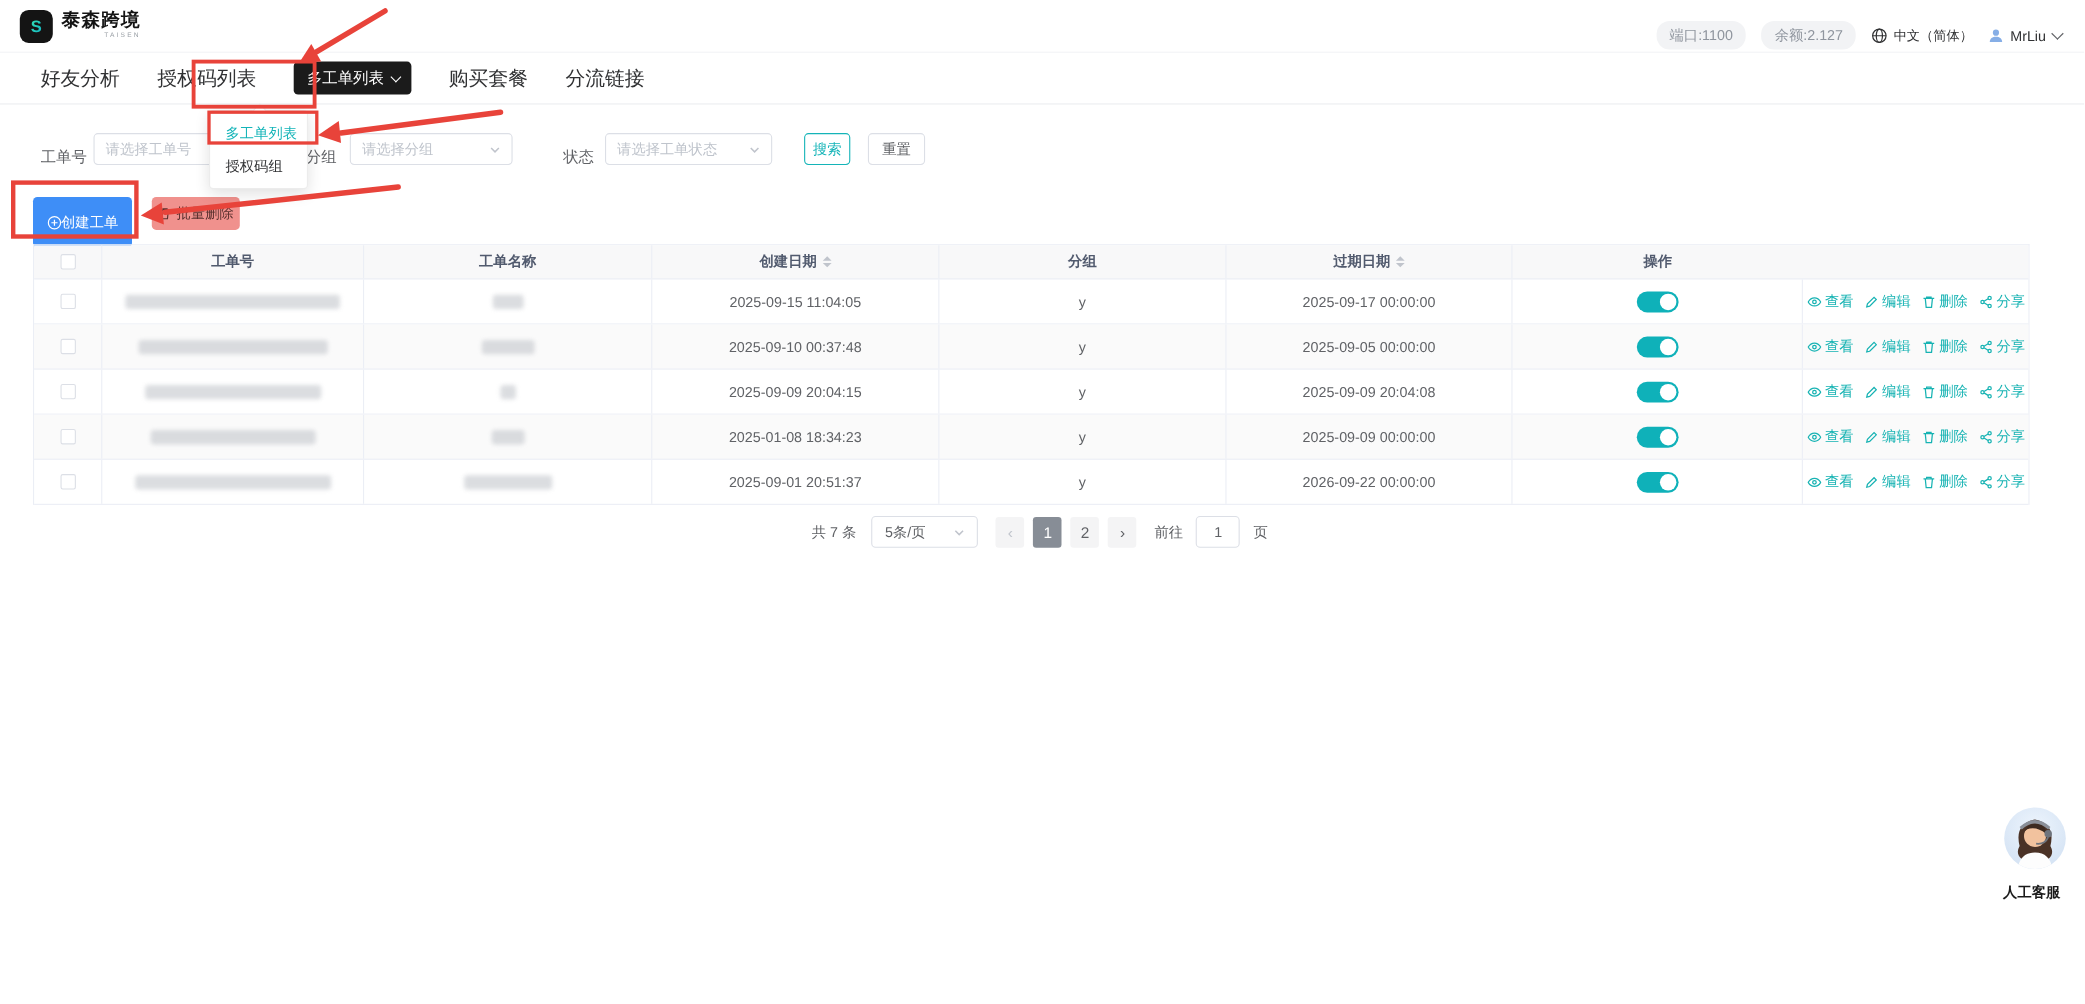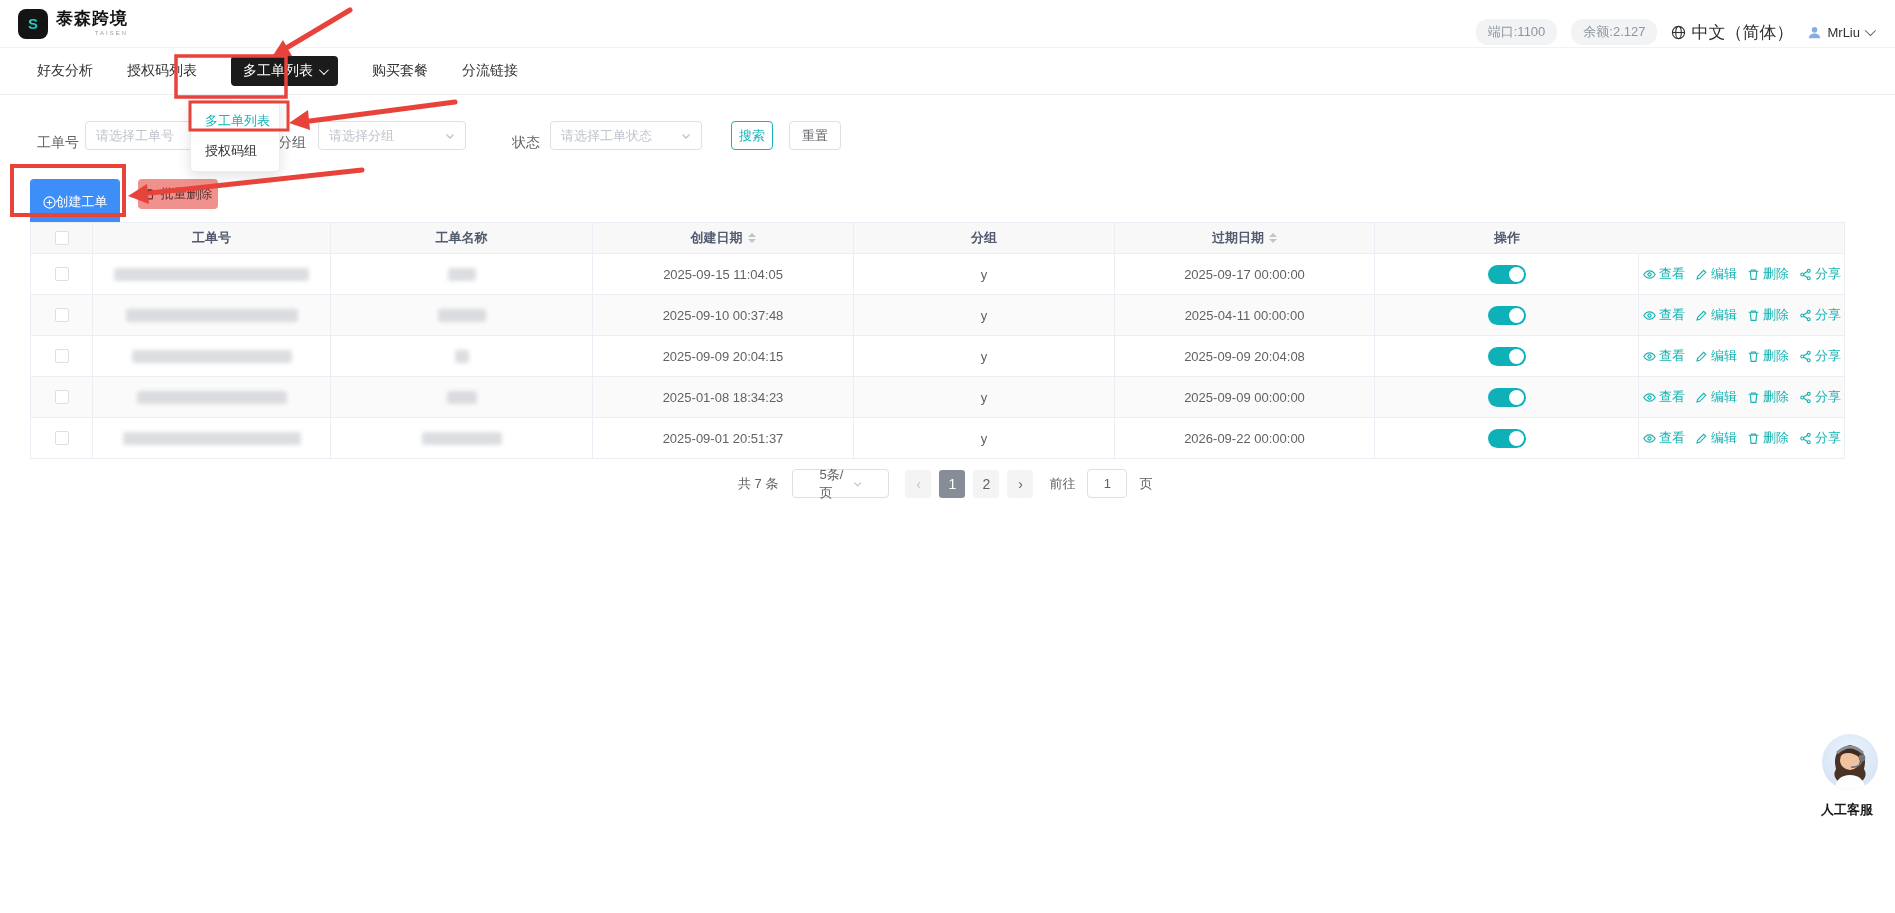--- a/index.html
+++ b/index.html
@@ -9,27 +9,27 @@
 
   
   .hdr { position:absolute; top:0; left:0; width:100%; height:48px; background:#fff; border-bottom:1px solid #f0f2f5; }
   .logo-wrap { position:absolute; left:18px; top:9px; display:flex; align-items:flex-start; gap:8px; }
   .logo-sq { width:30px; height:30px; background:#141414; border-radius:8px; display:flex; align-items:center; justify-content:center; }
   .brand-block { display:flex; flex-direction:column; }
   .brand-name { font-size:17px; font-weight:bold; color:#141414; letter-spacing:1px; line-height:20px; }
   .brand-sub { font-size:6px; color:#9aa0a6; letter-spacing:2px; text-align:right; margin-top:1px; }
   .hdr-right { position:absolute; right:22px; top:0; height:64px; display:flex; align-items:center; gap:14px; }
   .pill { background:#f2f3f5; color:#8f959e; border-radius:12px; font-size:13px; padding:4px 12px; white-space:nowrap; }
-  .lang { display:flex; align-items:center; gap:5px; font-size:17px; color:#303133; white-space:nowrap; }
+  .lang { display:flex; align-items:center; gap:5px; font-size:12px; color:#303133; white-space:nowrap; }
   .user { display:flex; align-items:center; gap:5px; font-size:13px; color:#303133; white-space:nowrap; cursor:pointer; }
   .chev { width:8px; height:8px; border-right:1.5px solid #606266; border-bottom:1.5px solid #606266; transform:rotate(45deg) translateY(-2px); display:inline-block; }
 
   
   .nav { position:absolute; top:48px; left:0; width:100%; height:47px; background:#fff; border-bottom:1px solid #ebedf0; display:flex; align-items:center; }
-  .nav-item { font-size:14px; color:#303133; margin-right:34px; cursor:pointer; white-space:nowrap; }
+  .nav-item { font-size:18px; color:#303133; margin-right:34px; cursor:pointer; white-space:nowrap; }
   .nav-item.first { margin-left:37px; }
   .nav-pill { background:#1b1b1b; color:#fff; border-radius:4px; height:30px; display:flex; align-items:center; padding:0 12px; gap:6px; margin-right:34px; cursor:pointer; white-space:nowrap; font-size:14px; }
   .chev-w { width:7px; height:7px; border-right:1.5px solid #fff; border-bottom:1.5px solid #fff; transform:rotate(45deg) translateY(-2px); display:inline-block; }
 
   
   .dropdown { position:absolute; left:190px; top:100px; width:90px; background:#fff; border:1px solid #ececec; border-radius:4px; box-shadow:0 4px 14px rgba(0,0,0,.12); padding:5px 0; z-index:50; }
   .dropdown::before { content:""; position:absolute; top:-5px; left:40px; width:9px; height:9px; background:#fff; border-left:1px solid #ececec; border-top:1px solid #ececec; transform:rotate(45deg); }
   .dd-item { font-size:13px; padding:6px 14px; color:#303133; cursor:pointer; white-space:nowrap; }
   .dd-item.active { color:#14b4b8; }
 
@@ -62,21 +62,21 @@
   .sort .dn { border-top-color:#c0c4cc; }
   .blur { height:13px; border-radius:3px; background:#c8cbd0; opacity:.65; filter:blur(2px); }
   .toggle { width:38px; height:19px; background:#0fb1b9; border-radius:10px; position:relative; cursor:pointer; display:inline-block; }
   .toggle .knob { position:absolute; right:2px; top:2px; width:15px; height:15px; border-radius:50%; background:#fff; }
   .acts { display:flex; gap:10px; white-space:nowrap; }
   .alink { display:inline-flex; align-items:center; gap:3px; color:#17b3b3; cursor:pointer; font-size:13px; }
   .alink svg { stroke:#17b3b3; }
 
   
   .pager { position:absolute; left:738px; top:469px; height:29px; display:flex; align-items:center; gap:8px; font-size:13px; color:#606266; }
-  .psel { width:97px; height:29px; border:1px solid #dcdfe6; border-radius:4px; display:flex; align-items:center; justify-content:space-between; padding:0 26px; cursor:pointer; margin-left:6px; margin-right:8px; }
+  .psel { width:97px; height:29px; border:1px solid #dcdfe6; border-radius:4px; display:flex; align-items:center; justify-content:space-between; padding:0 11px; cursor:pointer; margin-left:6px; margin-right:8px; }
   .pbtn { width:26px; height:28px; border-radius:3px; background:#f4f4f5; display:flex; align-items:center; justify-content:center; cursor:pointer; font-size:14px; }
   .pbtn.disabled { color:#c0c4cc; }
   .pbtn.active { background:#878d96; color:#fff; }
   .goto-inp { width:40px; height:29px; border:1px solid #dcdfe6; border-radius:4px; text-align:center; font-size:13px; color:#606266; outline:none; margin:0 4px; font-family:inherit; }
   .goto-lbl { margin-left:8px; }
 
   
   .service { position:absolute; left:1821px; top:733px; width:66px; cursor:pointer; }
   .service .lbl { font-size:13px; font-weight:bold; color:#1a1a1a; margin-top:6px; white-space:nowrap; }
 
@@ -265,21 +265,21 @@
           <span class="cb"></span>
         </div>
       <div class="t-cell">
           <span class="blur" style="width:172px"></span>
         </div>
       <div class="t-cell">
           <span class="blur" style="width:48px"></span>
         </div>
       <div class="t-cell">2025-09-10 00:37:48</div>
       <div class="t-cell">y</div>
-      <div class="t-cell">2025-04-11 00:00:00</div>
+      <div class="t-cell">2025-09-05 00:00:00</div>
       <div class="t-cell">
           <span class="toggle">
             <span class="knob"></span>
           </span>
         </div>
       <div class="t-cell acts">
         <span class="alink">
             <svg width="13" height="13" viewBox="0 0 16 16" fill="none" stroke-width="1.4">
               <path d="M1 8s2.7-4.5 7-4.5S15 8 15 8s-2.7 4.5-7 4.5S1 8 1 8z"></path>
               <circle cx="8" cy="8" r="2"></circle>

